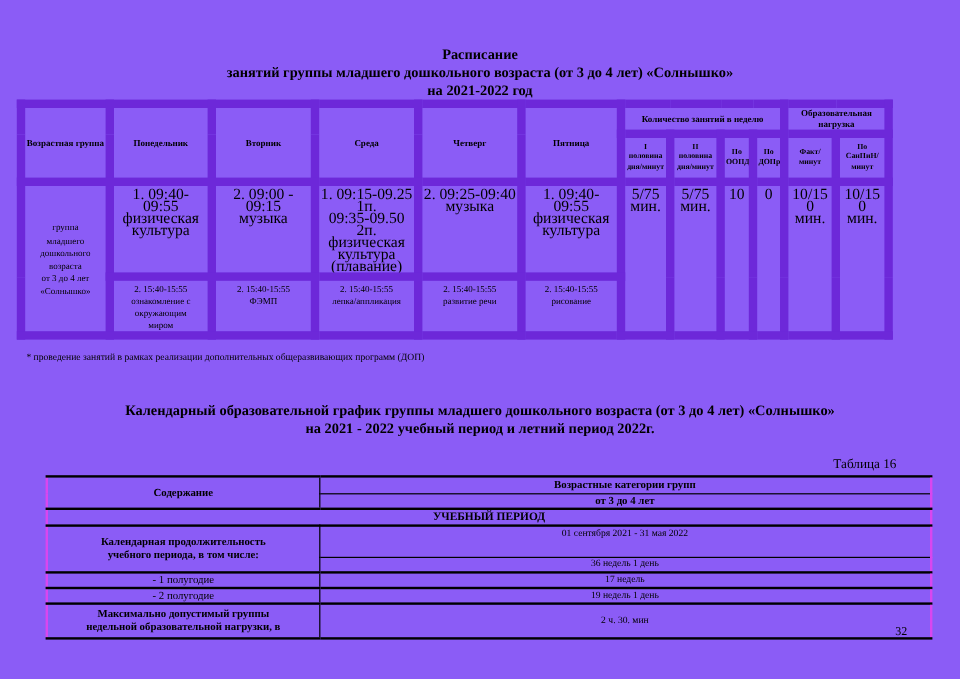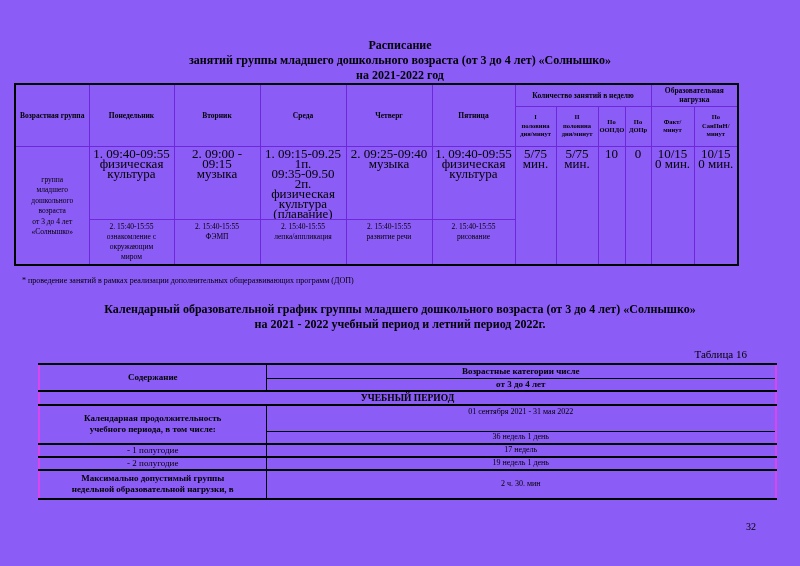--- a/index.html
+++ b/index.html
@@ -12,34 +12,34 @@
   .title-block{margin-top:38px;text-align:center;font-weight:bold;font-size:12px;line-height:15px;}
   .tbl-label{font-size:11px;line-height:13px;text-align:right;}
   .tbl15-label{width:713px;margin:3px 0 1px 14px;}
   .tbl16-label{width:709px;margin:16px 0 2px 38px;}
 
   table{border-collapse:collapse;table-layout:fixed;}
   td{padding:0 1px;overflow:hidden;}
 
   
   .t15{margin-left:14px;width:723px;border:2px solid #000;}
-  .t15 td{border:1px solid #6d28d9;text-align:center;white-space:pre-line;}
+  .t15 td{border:7px solid #6d28d9;text-align:center;white-space:pre-line;}
   .t15 .hdr td{font-weight:bold;font-size:7.5px;line-height:9px;vertical-align:middle;}
   .t15 .sub td{font-weight:bold;font-size:6.5px;line-height:8.5px;vertical-align:middle;}
   .t15 .b1 td{font-size:13px;line-height:10px;vertical-align:top;padding-top:2px;}
   .t15 .b2 td{font-size:7.5px;line-height:10px;vertical-align:top;padding-top:2px;}
   .t15 td.group-cell{font-size:7.5px;line-height:10.5px;vertical-align:middle;}
   .r-hdr{height:22px;}
   .r-sub{height:40px;}
   .r-b1{height:56px;}
   .r-b2{height:46px;}
 
   .footnote{margin:10px 0 12px 22px;font-size:8px;line-height:10px;}
 
-  .title2{margin-top:16px;text-align:center;font-weight:bold;font-size:12px;line-height:15px;}
+  .title2{margin-top:32px;text-align:center;font-weight:bold;font-size:12px;line-height:15px;}
 
   
   .t16{margin-left:38px;width:737px;border:2px solid #d946ef;}
   .t16 td{border:1px solid #000;border-top-width:2px;border-bottom-width:2px;text-align:center;}
   .t16 .bold{font-weight:bold;}
   .t16 .h{font-size:9px;line-height:11px;vertical-align:middle;}
   .t16 .section{font-size:9.5px;font-weight:bold;vertical-align:middle;}
   .t16 .label{font-size:9px;line-height:11px;vertical-align:middle;}
   .t16 .val{font-size:8px;line-height:10px;vertical-align:middle;}
   .t16 td.thin-b{border-bottom-width:1px;}
@@ -172,21 +172,21 @@
   <div class="tbl-label tbl16-label">Таблица 16</div>
 
   <table class="t16">
     <colgroup>
       <col style="width:227px">
         <col style="width:510px">
     </colgroup>
     <tbody>
         <tr class="r16-h1">
       <td rowspan="2" class="h bold">Содержание</td>
-      <td class="h bold thin-b">Возрастные категории числе</td>
+      <td class="h bold thin-b">Возрастные категории групп</td>
     </tr>
     <tr class="r16-h2">
       <td class="h bold thin-t">от 3 до 4 лет</td>
     </tr>
     <tr class="r16-sec">
       <td colspan="2" class="section">УЧЕБНЫЙ ПЕРИОД</td>
     </tr>
     <tr class="r16-vt">
       <td rowspan="2" class="label bold" style="white-space:pre-line">Календарная продолжительность
 учебного периода, в том числе:</td>

